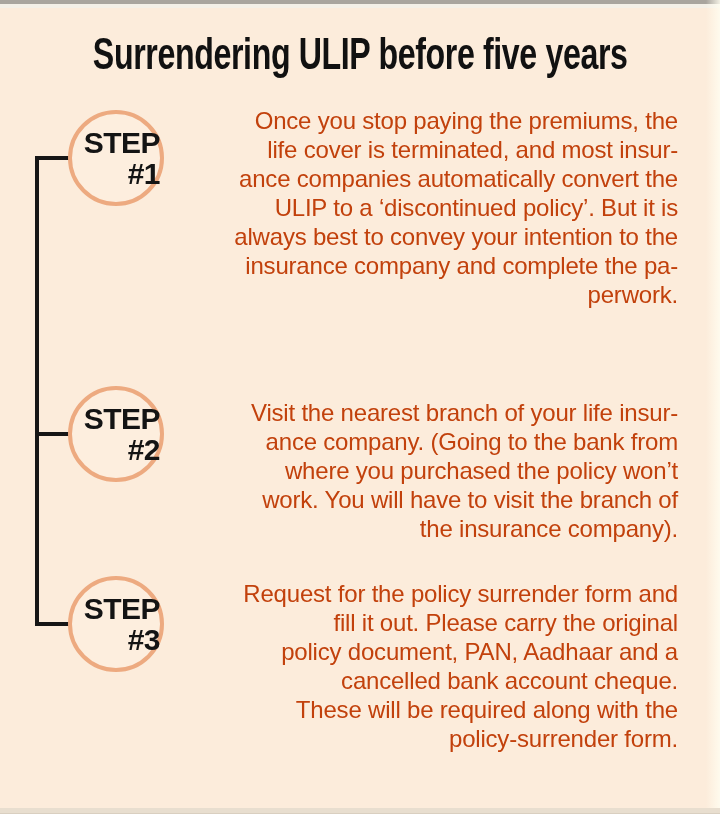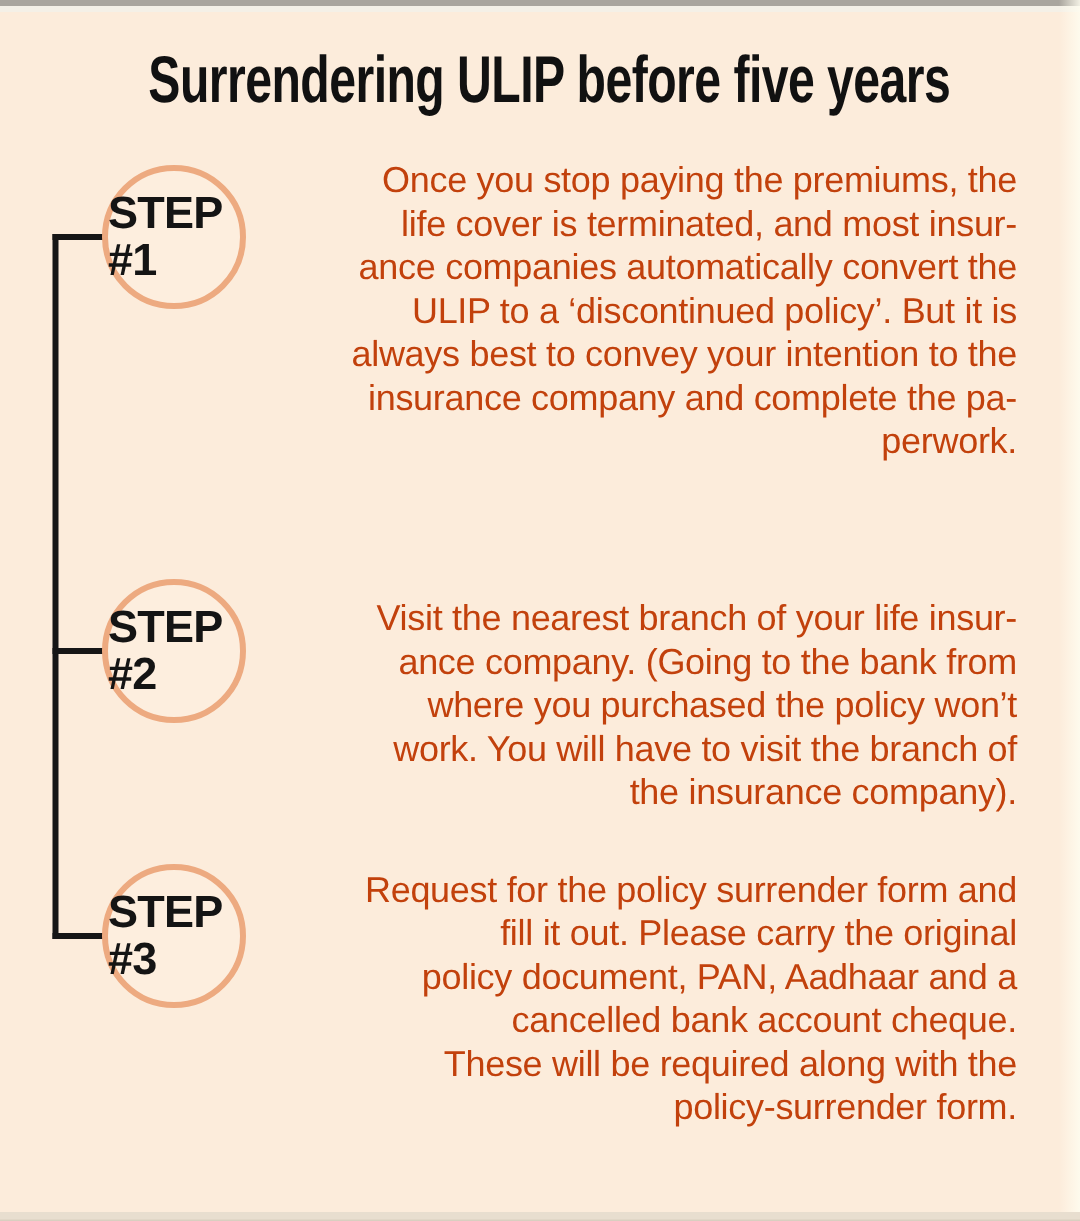--- a/index.html
+++ b/index.html
@@ -23,21 +23,21 @@
     border-bottom: 1px solid #d9cfc0;
     box-sizing: border-box;
   }
   .right-edge {
     position: absolute; top: 0; right: 0; width: 14px; height: 100%;
     background: linear-gradient(to right, rgba(255,253,240,0), rgba(255,253,240,0.85));
     pointer-events: none;
   }
   .title-wrap {
     position: absolute; top: 30px; left: 0; right: 0;
-    display: flex; 
+    display: flex; justify-content: center;
   }
   .title {
     font-weight: bold;
     font-size: 44px;
     line-height: 48px;
     color: #111111;
     letter-spacing: -0.5px;
     white-space: nowrap;
     transform: scaleX(0.73);
     transform-origin: center;
@@ -58,21 +58,21 @@
   .stub2 { top: 432px; }
   .stub3 { top: 622px; }
   .circle {
     position: absolute;
     left: 68px;
     width: 88px; height: 88px;
     border: 4px solid #edaa80;
     border-radius: 50%;
     background: #fdeede;
     display: flex; flex-direction: column;
-    align-items: flex-start; justify-content: center;
+    align-items: flex-end; justify-content: center;
     font-weight: bold;
     font-size: 30px;
     line-height: 31px;
     letter-spacing: -0.5px;
     color: #141414;
   }
   .c1 { top: 110px; }
   .c2 { top: 386px; }
   .c3 { top: 576px; }
   .desc {

